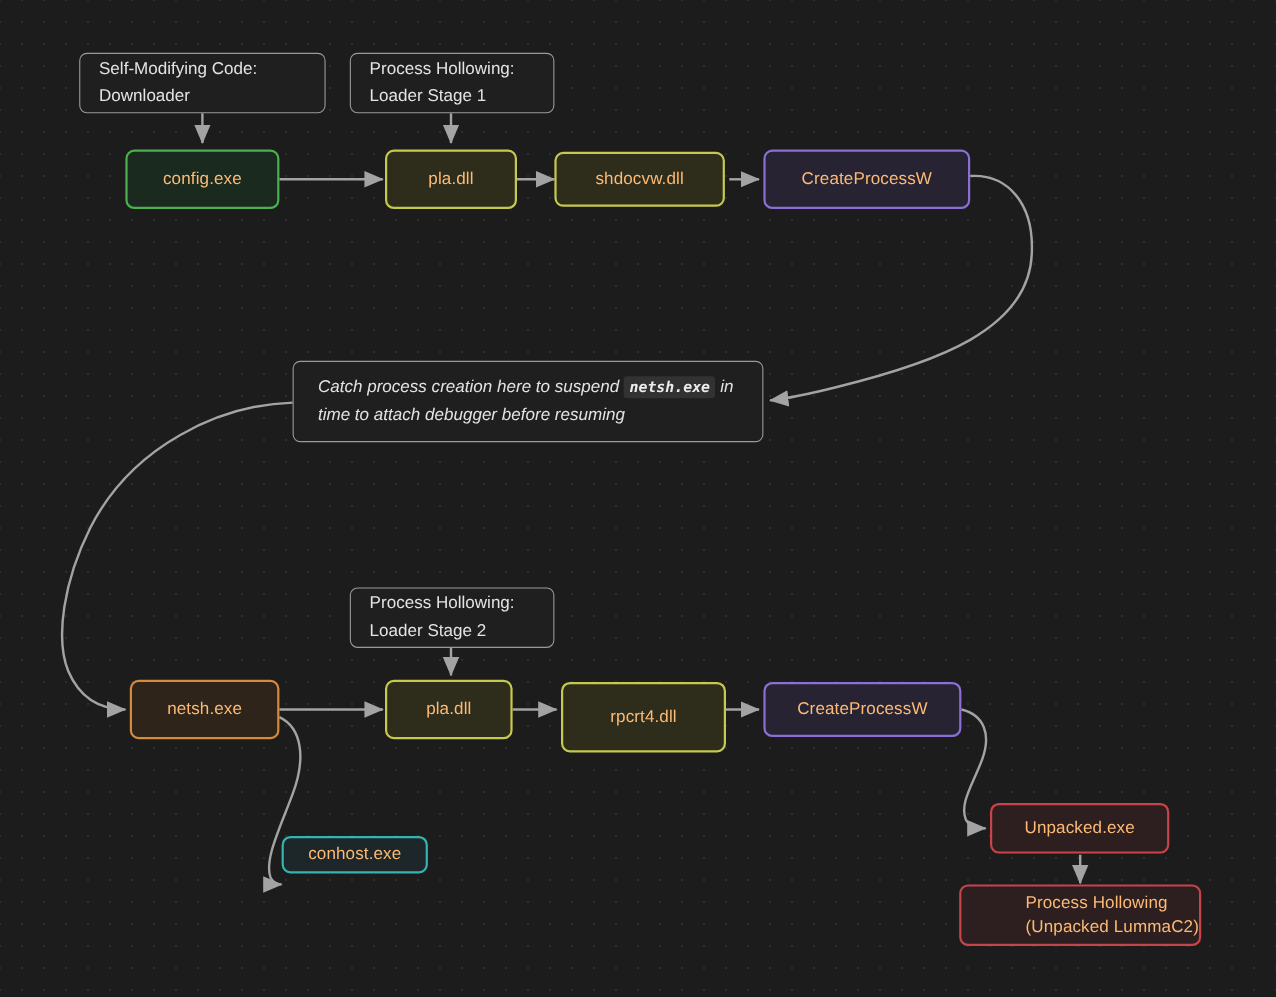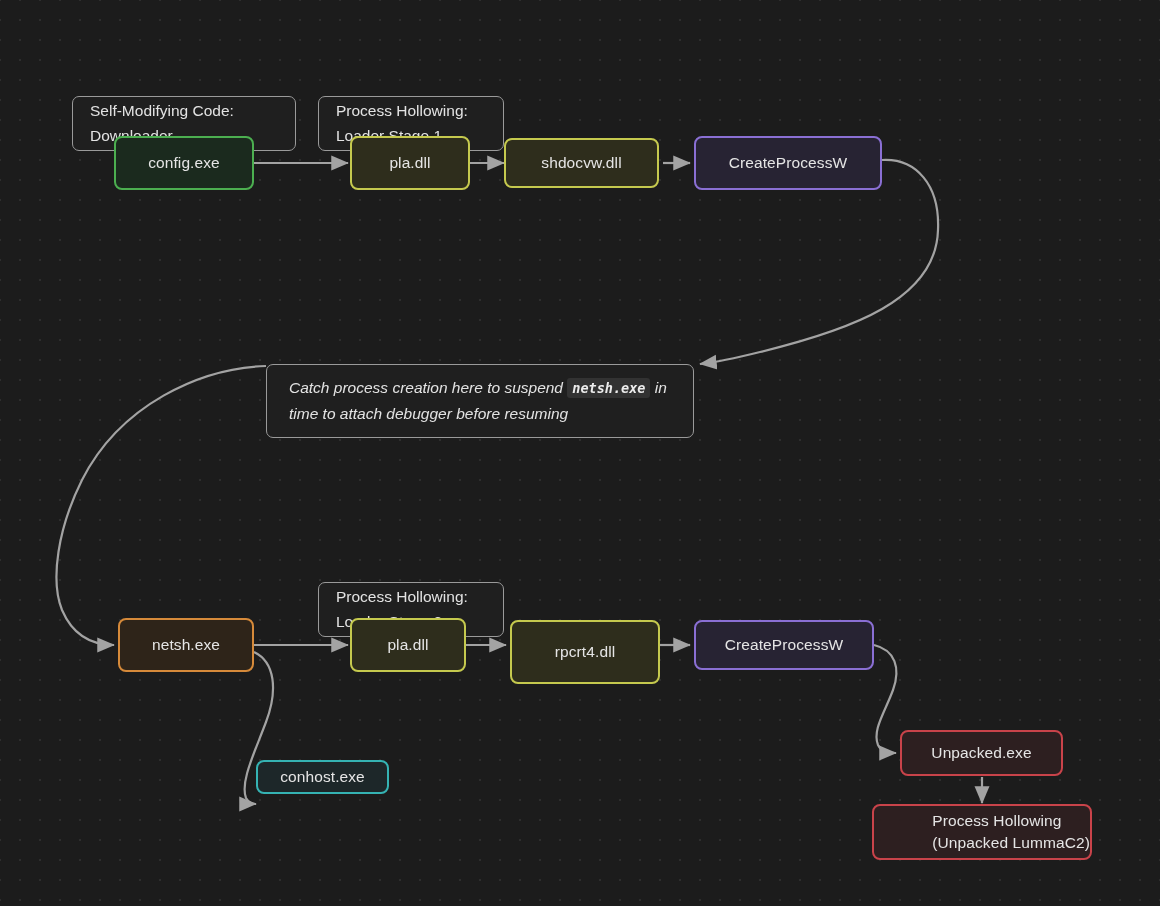--- a/index.html
+++ b/index.html
@@ -28,21 +28,21 @@
     pointer-events: none;
   }
   .node {
     position: absolute;
     box-sizing: border-box;
     border-radius: 8px;
     border-width: 2px;
     border-style: solid;
     display: flex;
     align-items: center;
-    color: #e5e5e5;
+    color: #fdba74;
     font-size: 15.5px;
     line-height: 1.45;
     letter-spacing: 0.1px;
     z-index: 2;
   }
   .node.center { justify-content: center; }
   .node.leftal { justify-content: flex-start; padding-left: 19px; }
 
   .node-label {
     white-space: pre-line;
@@ -55,21 +55,20 @@
     border: 1px solid #9a9a9a;
     border-radius: 7px;
     background: #1f1f1f;
     color: #e3e3e3;
     font-size: 15.5px;
     line-height: 1.55;
     display: flex;
     align-items: center;
     padding: 0 17px;
     z-index: 2;
-    margin-top: 48px;
   }
   .annotation {
     font-style: italic;
     line-height: 1.65;
     font-size: 15.5px;
     padding: 0 22px;
   }
   .annotation code {
     font-family: "DejaVu Sans Mono", monospace;
     font-style: italic;
@@ -140,21 +139,21 @@
   <div class="labelbox" style="left:318px; top:48px; width:186px; height:55px;">
     <span class="node-label">Process Hollowing:
 Loader Stage 1</span>
   </div>
 
   <div class="labelbox" style="left:318px; top:534px; width:186px; height:55px;">
     <span class="node-label">Process Hollowing:
 Loader Stage 2</span>
   </div>
 
-  <div class="labelbox annotation" style="left:266px; top:316px; width:428px; height:74px;">
+  <div class="labelbox annotation" style="left:266px; top:328px; width:428px; height:74px;">
     <span>
       <span>Catch process creation here to suspend</span>
       <code>netsh.exe</code>
       <span>in time to attach debugger before resuming</span>
     </span>
   </div>
 
   <div class="node center" style="left:114px; top:136px; width:140px; height:54px;
               border-color:#4caf50; background:#1b2a1e;">
     <span class="node-label">config.exe</span>

